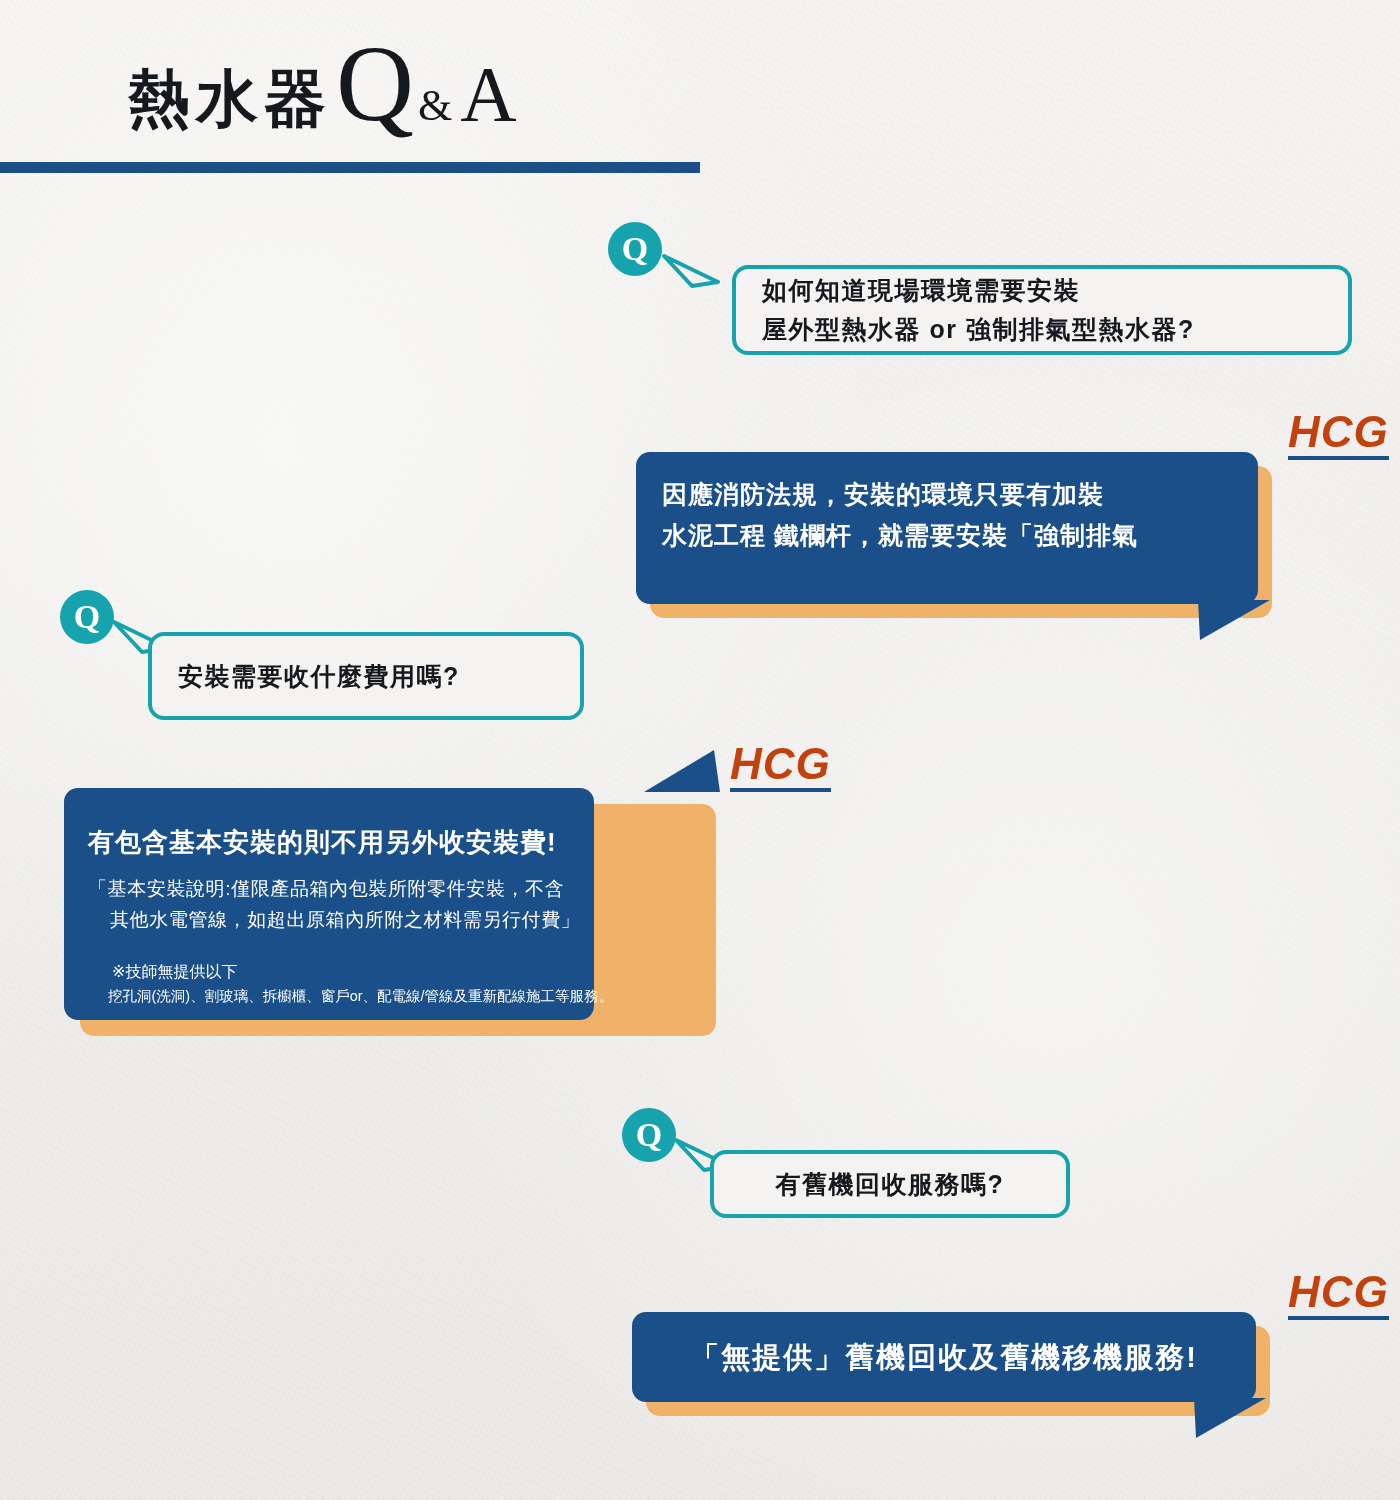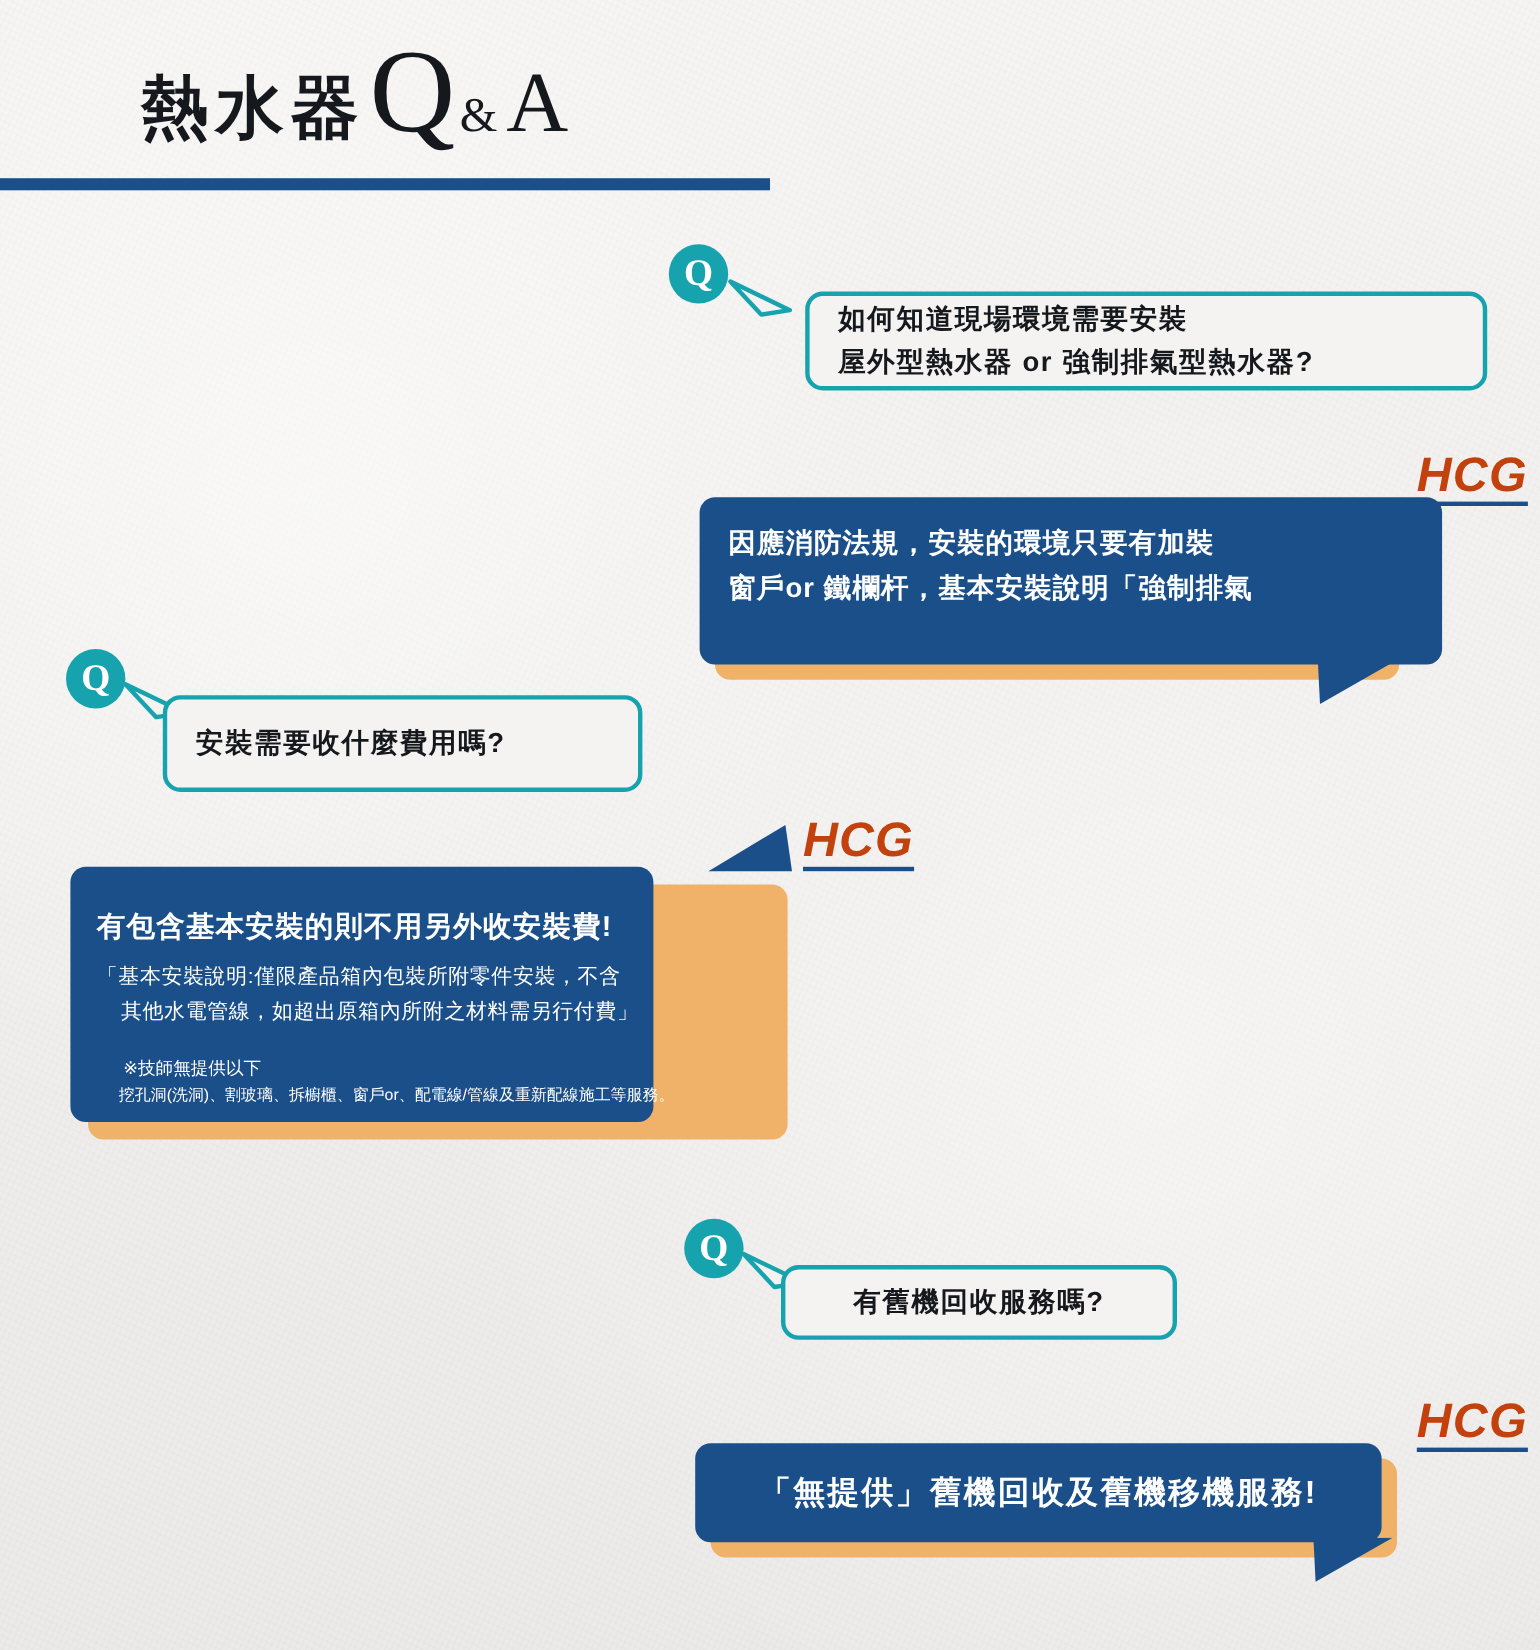--- a/index.html
+++ b/index.html
@@ -221,23 +221,23 @@
   <div class="line">屋外型熱水器 or 強制排氣型熱水器?</div>
 </div>
 
 <div class="hcg" style="left:1288px; top:410px;">
   <span>HCG</span>
   <span class="bar"></span>
 </div>
 
 <div class="a-wrap" style="left:636px; top:452px;">
   <div class="a-shadow" style="left:14px; top:14px; width:622px; height:152px;"></div>
-  <div class="a-bubble" style="left:0px; top:0px; width:675px; height:152px;">
+  <div class="a-bubble" style="left:0px; top:0px; width:622px; height:152px;">
     <div class="a-line">因應消防法規，安裝的環境只要有加裝</div>
-    <div class="a-line">窗戶or 鐵欄杆，基本安裝說明「強制排氣</div>
+    <div class="a-line">水泥工程 鐵欄杆，就需要安裝「強制排氣</div>
   </div>
   <svg style="position:absolute; left:560px; top:148px; z-index:3;" width="80" height="44" viewBox="0 0 80 44">
     <path d="M2 0 L74 0 L4 40 Z" fill="#1a4f8a"></path>
   </svg>
 </div>
 
 <div class="q-badge" style="left:60px; top:590px;">
   <span>Q</span>
 </div>
 <svg style="position:absolute; left:110px; top:618px; z-index:2;" width="60" height="40" viewBox="0 0 60 40">

